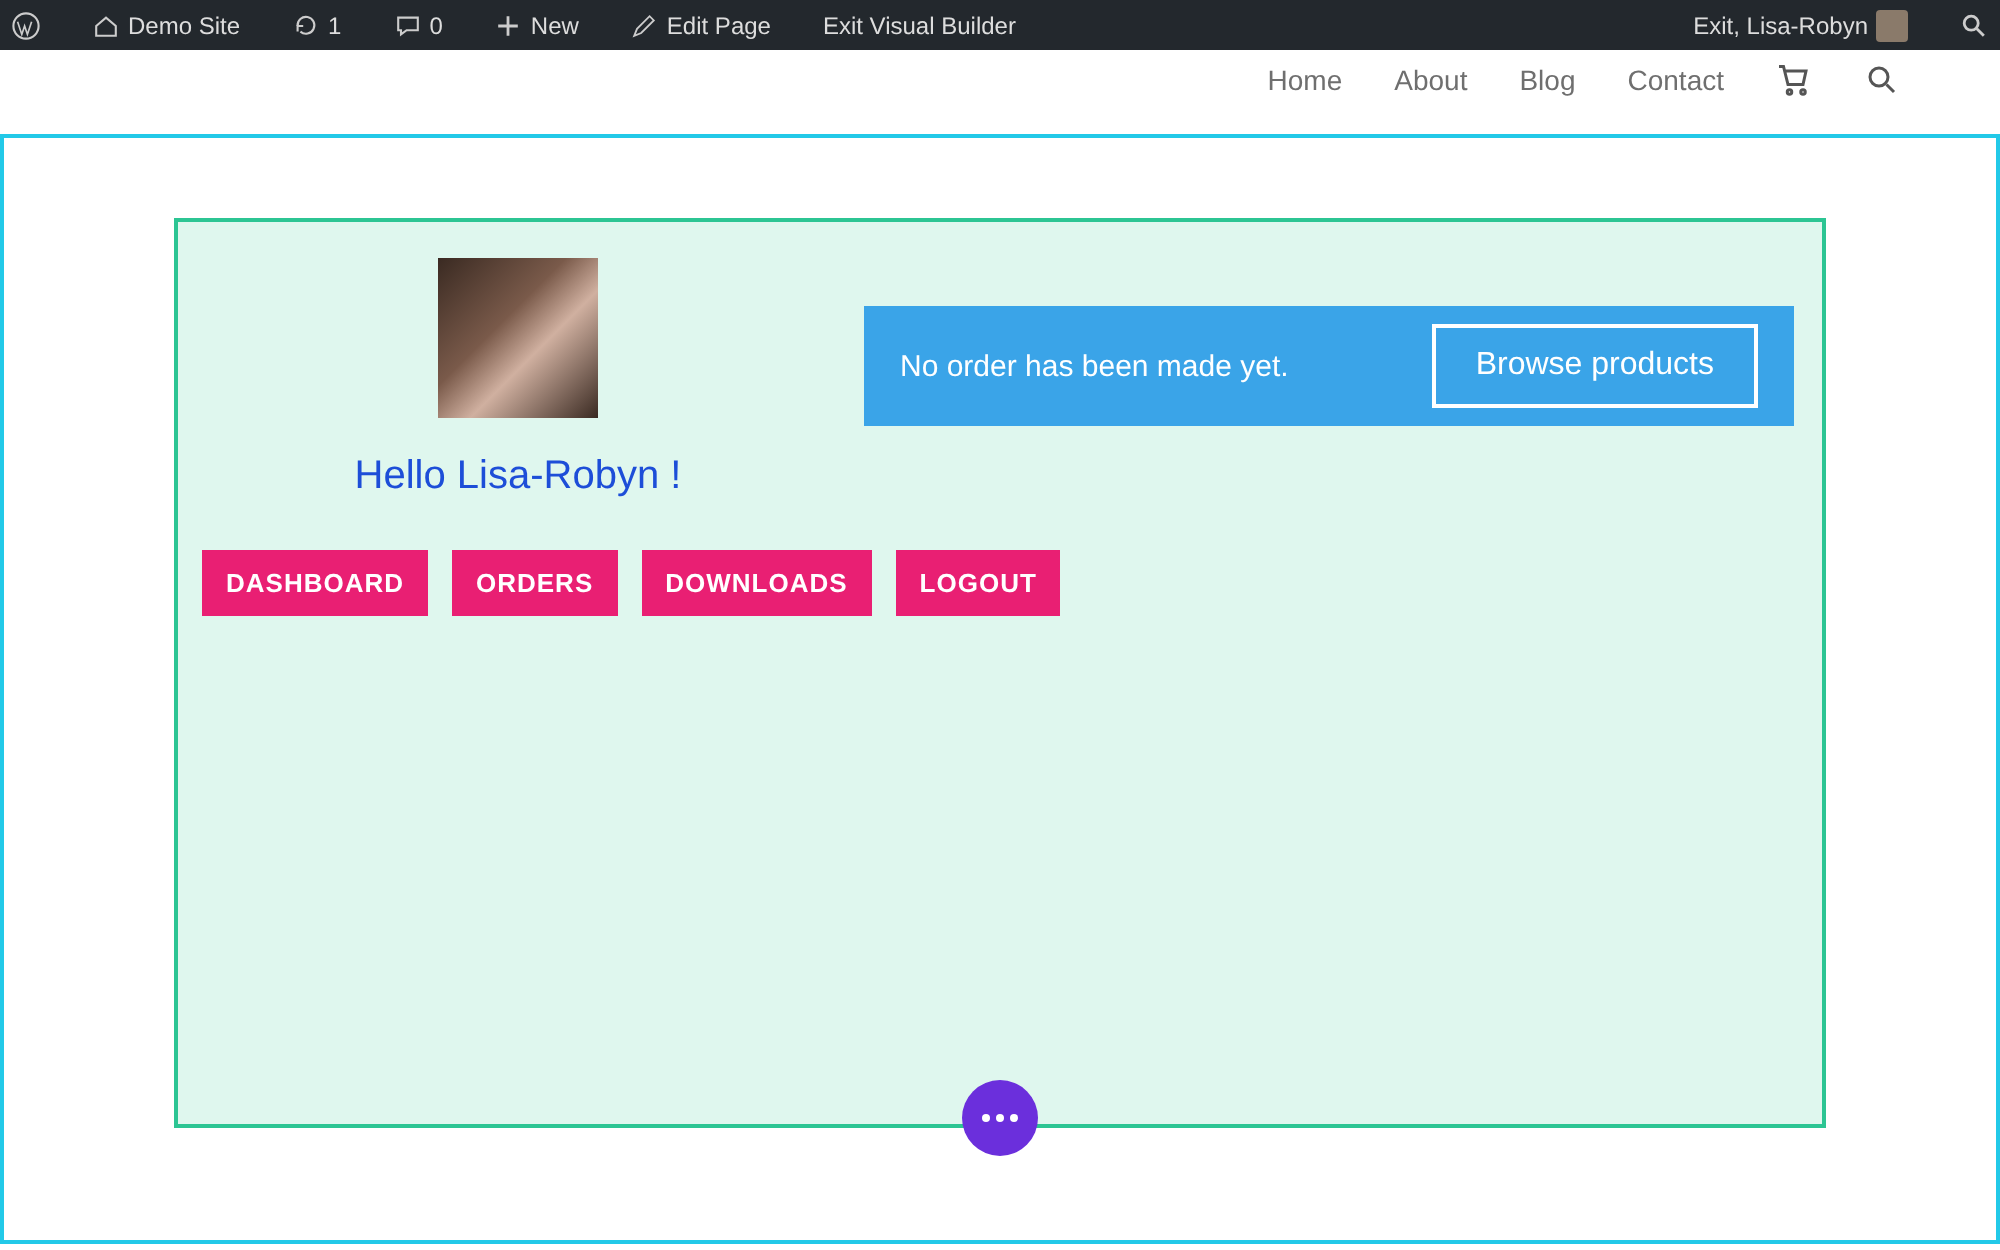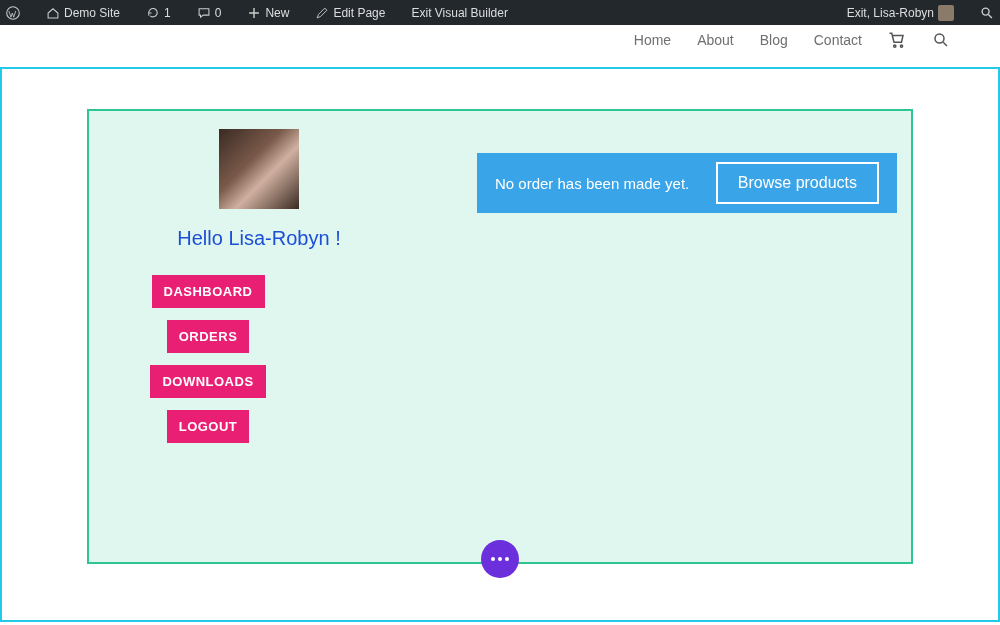--- a/index.html
+++ b/index.html
@@ -18,24 +18,24 @@
   .nav-icon { width: 18px; height: 18px; stroke: #555; fill: none; stroke-width: 2; cursor: pointer; }
 
   
   .outer { border: 2px solid #22c9e8; background: #fff; padding: 40px 85px 50px; position: relative; height: 555px; }
   .panel { border: 2px solid #2cc593; background: #dff7ee; height: 455px; position: relative; padding: 18px 0 0 0; }
 
   .profile { margin-left: 70px; width: 200px; text-align: center; }
   .profile-img { width: 80px; height: 80px; background: linear-gradient(135deg,#3a2a22 0%, #7a5a4a 40%, #d0b0a0 60%, #3a2a22 100%); margin: 0 auto 18px; }
   .greeting { font-size: 20px; color: #1d4ed8; font-weight: 400; margin-bottom: 25px; }
 
-  .account-nav { margin-left: 12px; width: 214px; display: flex; flex-direction: column; gap: 12px; align-items: center; }
+  .account-nav { margin-left: 12px; width: 214px; display: flex; flex-direction: row; gap: 12px; }
   .account-nav .btn { background: #e91f73; color: #fff; text-align: left; padding: 9px 12px; font-size: 13px; font-weight: 700; letter-spacing: 0.5px; cursor: pointer; }
 
-  .notice { position: absolute; top: 42px; right: 14px; width: 420px; background: #3aa4e8; color: #fff; padding: 14px 18px; display: flex; align-items: center; justify-content: space-between; height: 60px; font-size: 15px; }
+  .notice { position: absolute; top: 42px; right: 14px; width: 465px; background: #3aa4e8; color: #fff; padding: 14px 18px; display: flex; align-items: center; justify-content: space-between; height: 60px; font-size: 15px; }
   .notice .browse { border: 2px solid #fff; padding: 10px 20px; cursor: pointer; font-size: 16px; }
 
   .fab { position: absolute; left: 50%; bottom: -16px; transform: translateX(-50%); width: 38px; height: 38px; border-radius: 50%; background: #6b2fdc; display: flex; align-items: center; justify-content: center; cursor: pointer; }
   .fab span { width: 4px; height: 4px; background: #fff; border-radius: 50%; margin: 0 1.5px; }
 </style>
 </head>
 <body>
 
 <div class="adminbar">
   <div class="left">

